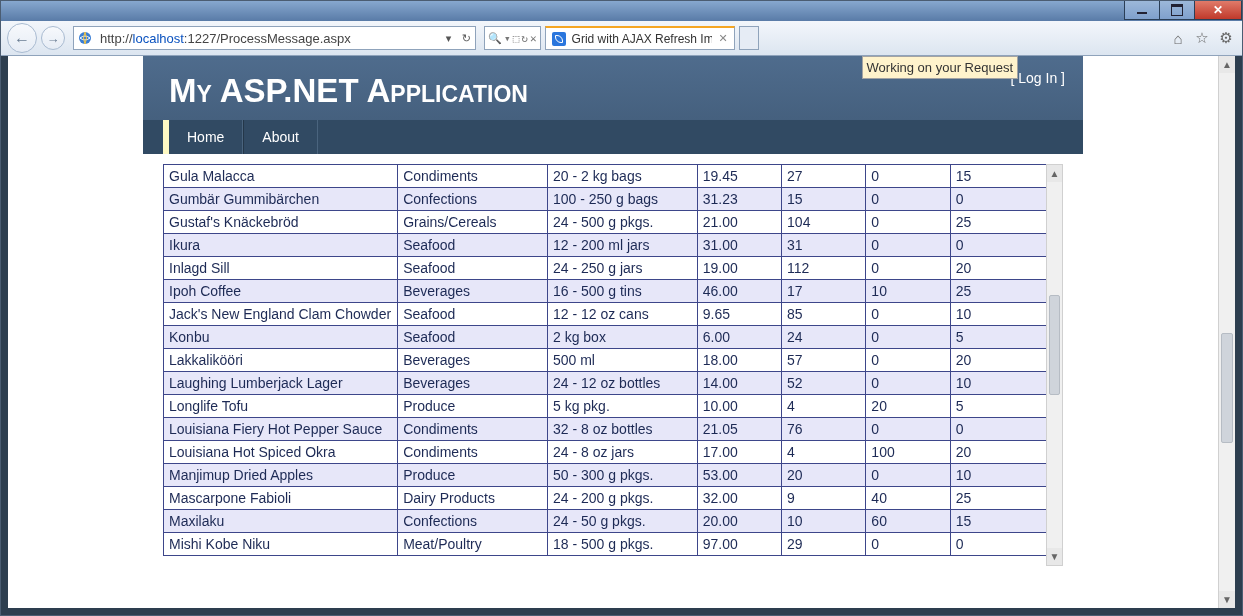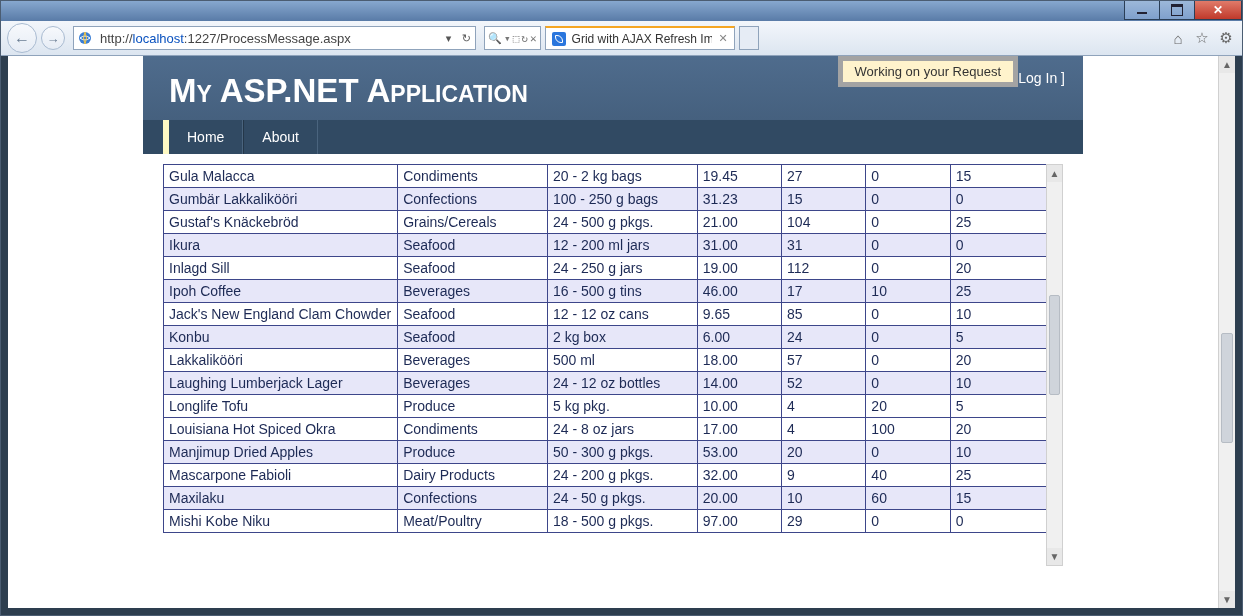--- a/index.html
+++ b/index.html
@@ -35,21 +35,21 @@
 
     
     .client{position:absolute;top:55px;bottom:7px;left:7px;right:7px;background:#fff;display:flex}
     .page-scroll{flex:1;overflow:hidden;position:relative}
     .pgsb{width:17px;background:#f0f0f0;border-left:1px solid #d0d0d0;position:relative}
     .pgsb .arr{position:absolute;left:0;right:0;height:17px;background:#e8e8e8;display:flex;align-items:center;justify-content:center;color:#666;font-size:10px}
     .pgsb .up{top:0}
     .pgsb .dn{bottom:0}
     .pgsb .th{position:absolute;left:2px;right:2px;top:277px;height:110px;background:#cfd4db;border:1px solid #b6bcc4;border-radius:2px}
 
-    .notice{position:absolute;top:0;right:200px;background:#fff3cc;border:5px solid #a3a3a3;padding:3px 12px;font-size:13px;color:#333;z-index:5}
+    .notice{position:absolute;top:0;right:200px;background:#fff3cc;border:1px solid #a3a3a3;padding:3px 4px;font-size:13px;color:#333;z-index:5}
 
     .content{padding:0 135px}
     .banner{background:linear-gradient(#4f6c8d,#45607e);color:#fff;padding:16px 26px 10px;position:relative}
     .apptitle{font-family:"Segoe UI","Segoe UI Semibold",sans-serif;font-weight:600;font-size:33px;letter-spacing:0;font-variant:small-caps}
     .login{position:absolute;right:18px;top:14px;font-size:14px;color:#fff}
     .login a{color:#fff;cursor:pointer}
     .navbar{background:#314a63;padding:0 20px;display:flex}
     .navit{color:#fff;font-size:14px;padding:9px 18px;border-right:1px solid #4a647e;border-left:1px solid #243749;cursor:pointer}
     .navit:first-child{border-left:6px solid #fef9c3}
     .gridwrap{background:#fff;padding:10px 20px 0;position:relative}
@@ -138,21 +138,21 @@
                   <tr>
                     <td>Gula Malacca</td>
                     <td>Condiments</td>
                     <td>20 - 2 kg bags</td>
                     <td>19.45</td>
                     <td>27</td>
                     <td>0</td>
                     <td>15</td>
                   </tr>
                   <tr class="alt">
-                    <td>Gumbär Lakkalikööri</td>
+                    <td>Gumbär Gummibärchen</td>
                     <td>Confections</td>
                     <td>100 - 250 g bags</td>
                     <td>31.23</td>
                     <td>15</td>
                     <td>0</td>
                     <td>0</td>
                   </tr>
                   <tr>
                     <td>Gustaf's Knäckebröd</td>
                     <td>Grains/Cereals</td>
@@ -226,20 +226,29 @@
                     <td>10</td>
                   </tr>
                   <tr>
                     <td>Longlife Tofu</td>
                     <td>Produce</td>
                     <td>5 kg pkg.</td>
                     <td>10.00</td>
                     <td>4</td>
                     <td>20</td>
                     <td>5</td>
+                  </tr>
+                  <tr class="alt">
+                    <td>Louisiana Fiery Hot Pepper Sauce</td>
+                    <td>Condiments</td>
+                    <td>32 - 8 oz bottles</td>
+                    <td>21.05</td>
+                    <td>76</td>
+                    <td>0</td>
+                    <td>0</td>
                   </tr>
                   <tr>
                     <td>Louisiana Hot Spiced Okra</td>
                     <td>Condiments</td>
                     <td>24 - 8 oz jars</td>
                     <td>17.00</td>
                     <td>4</td>
                     <td>100</td>
                     <td>20</td>
                   </tr>

